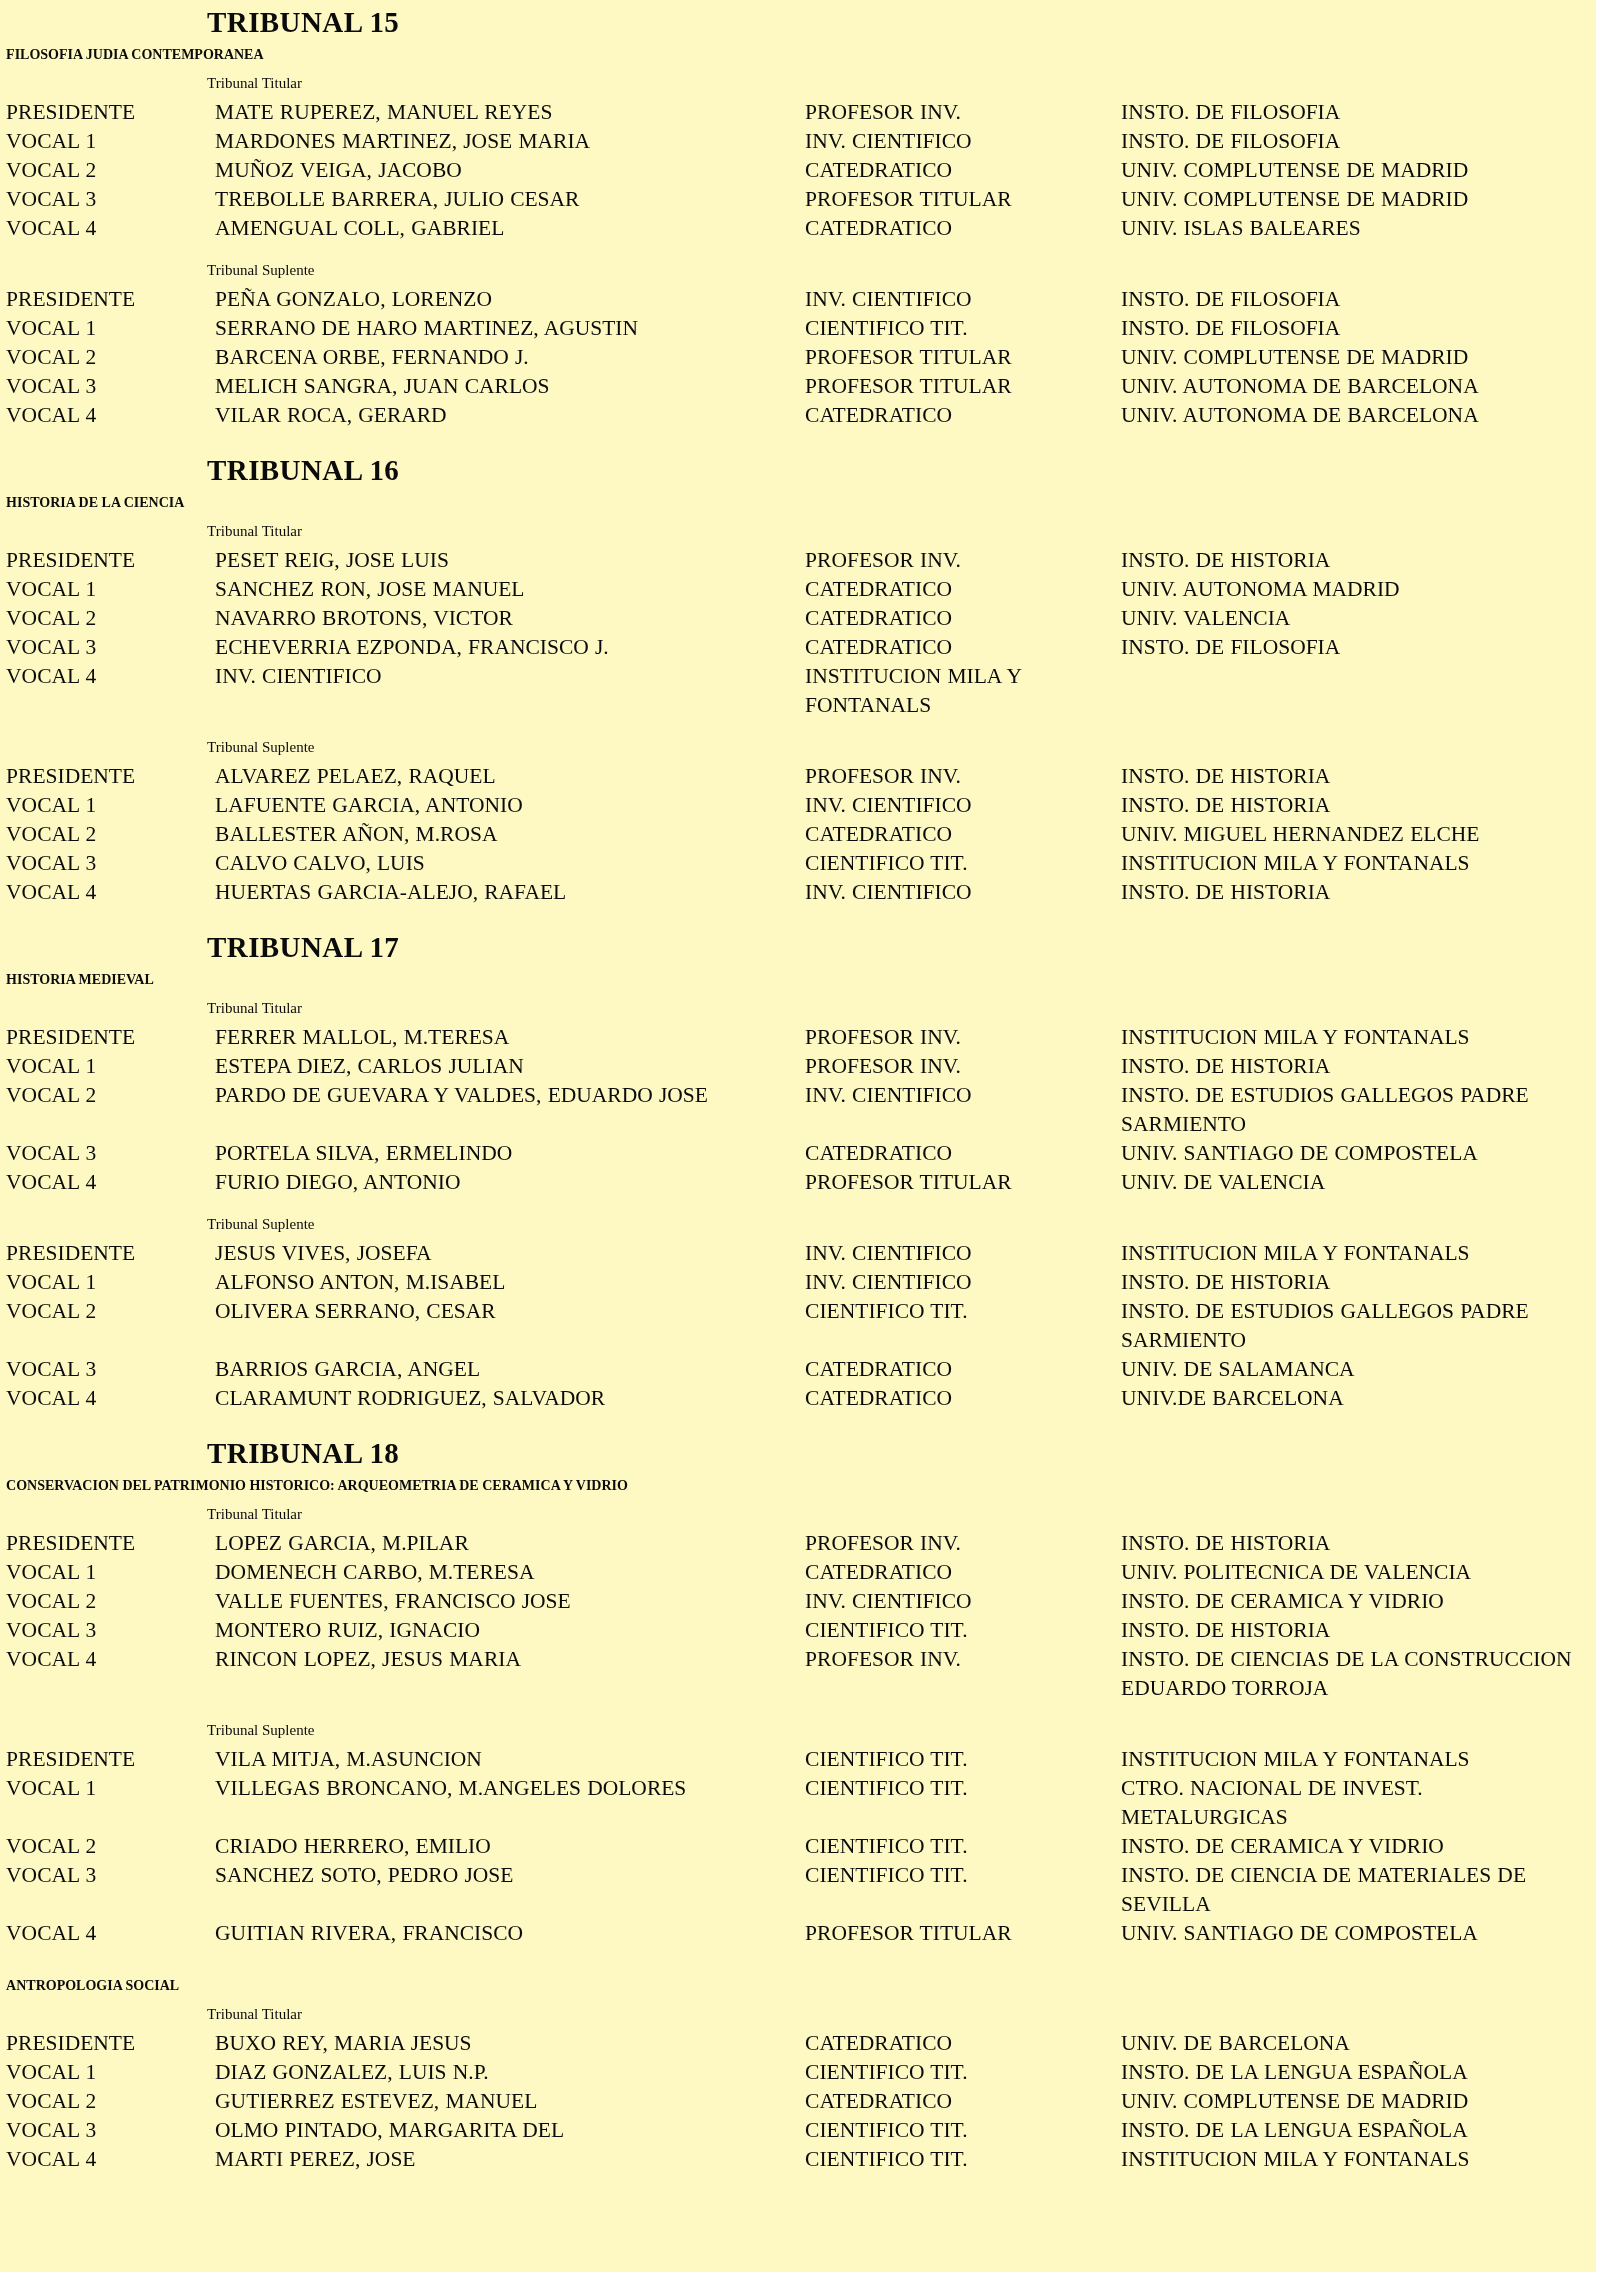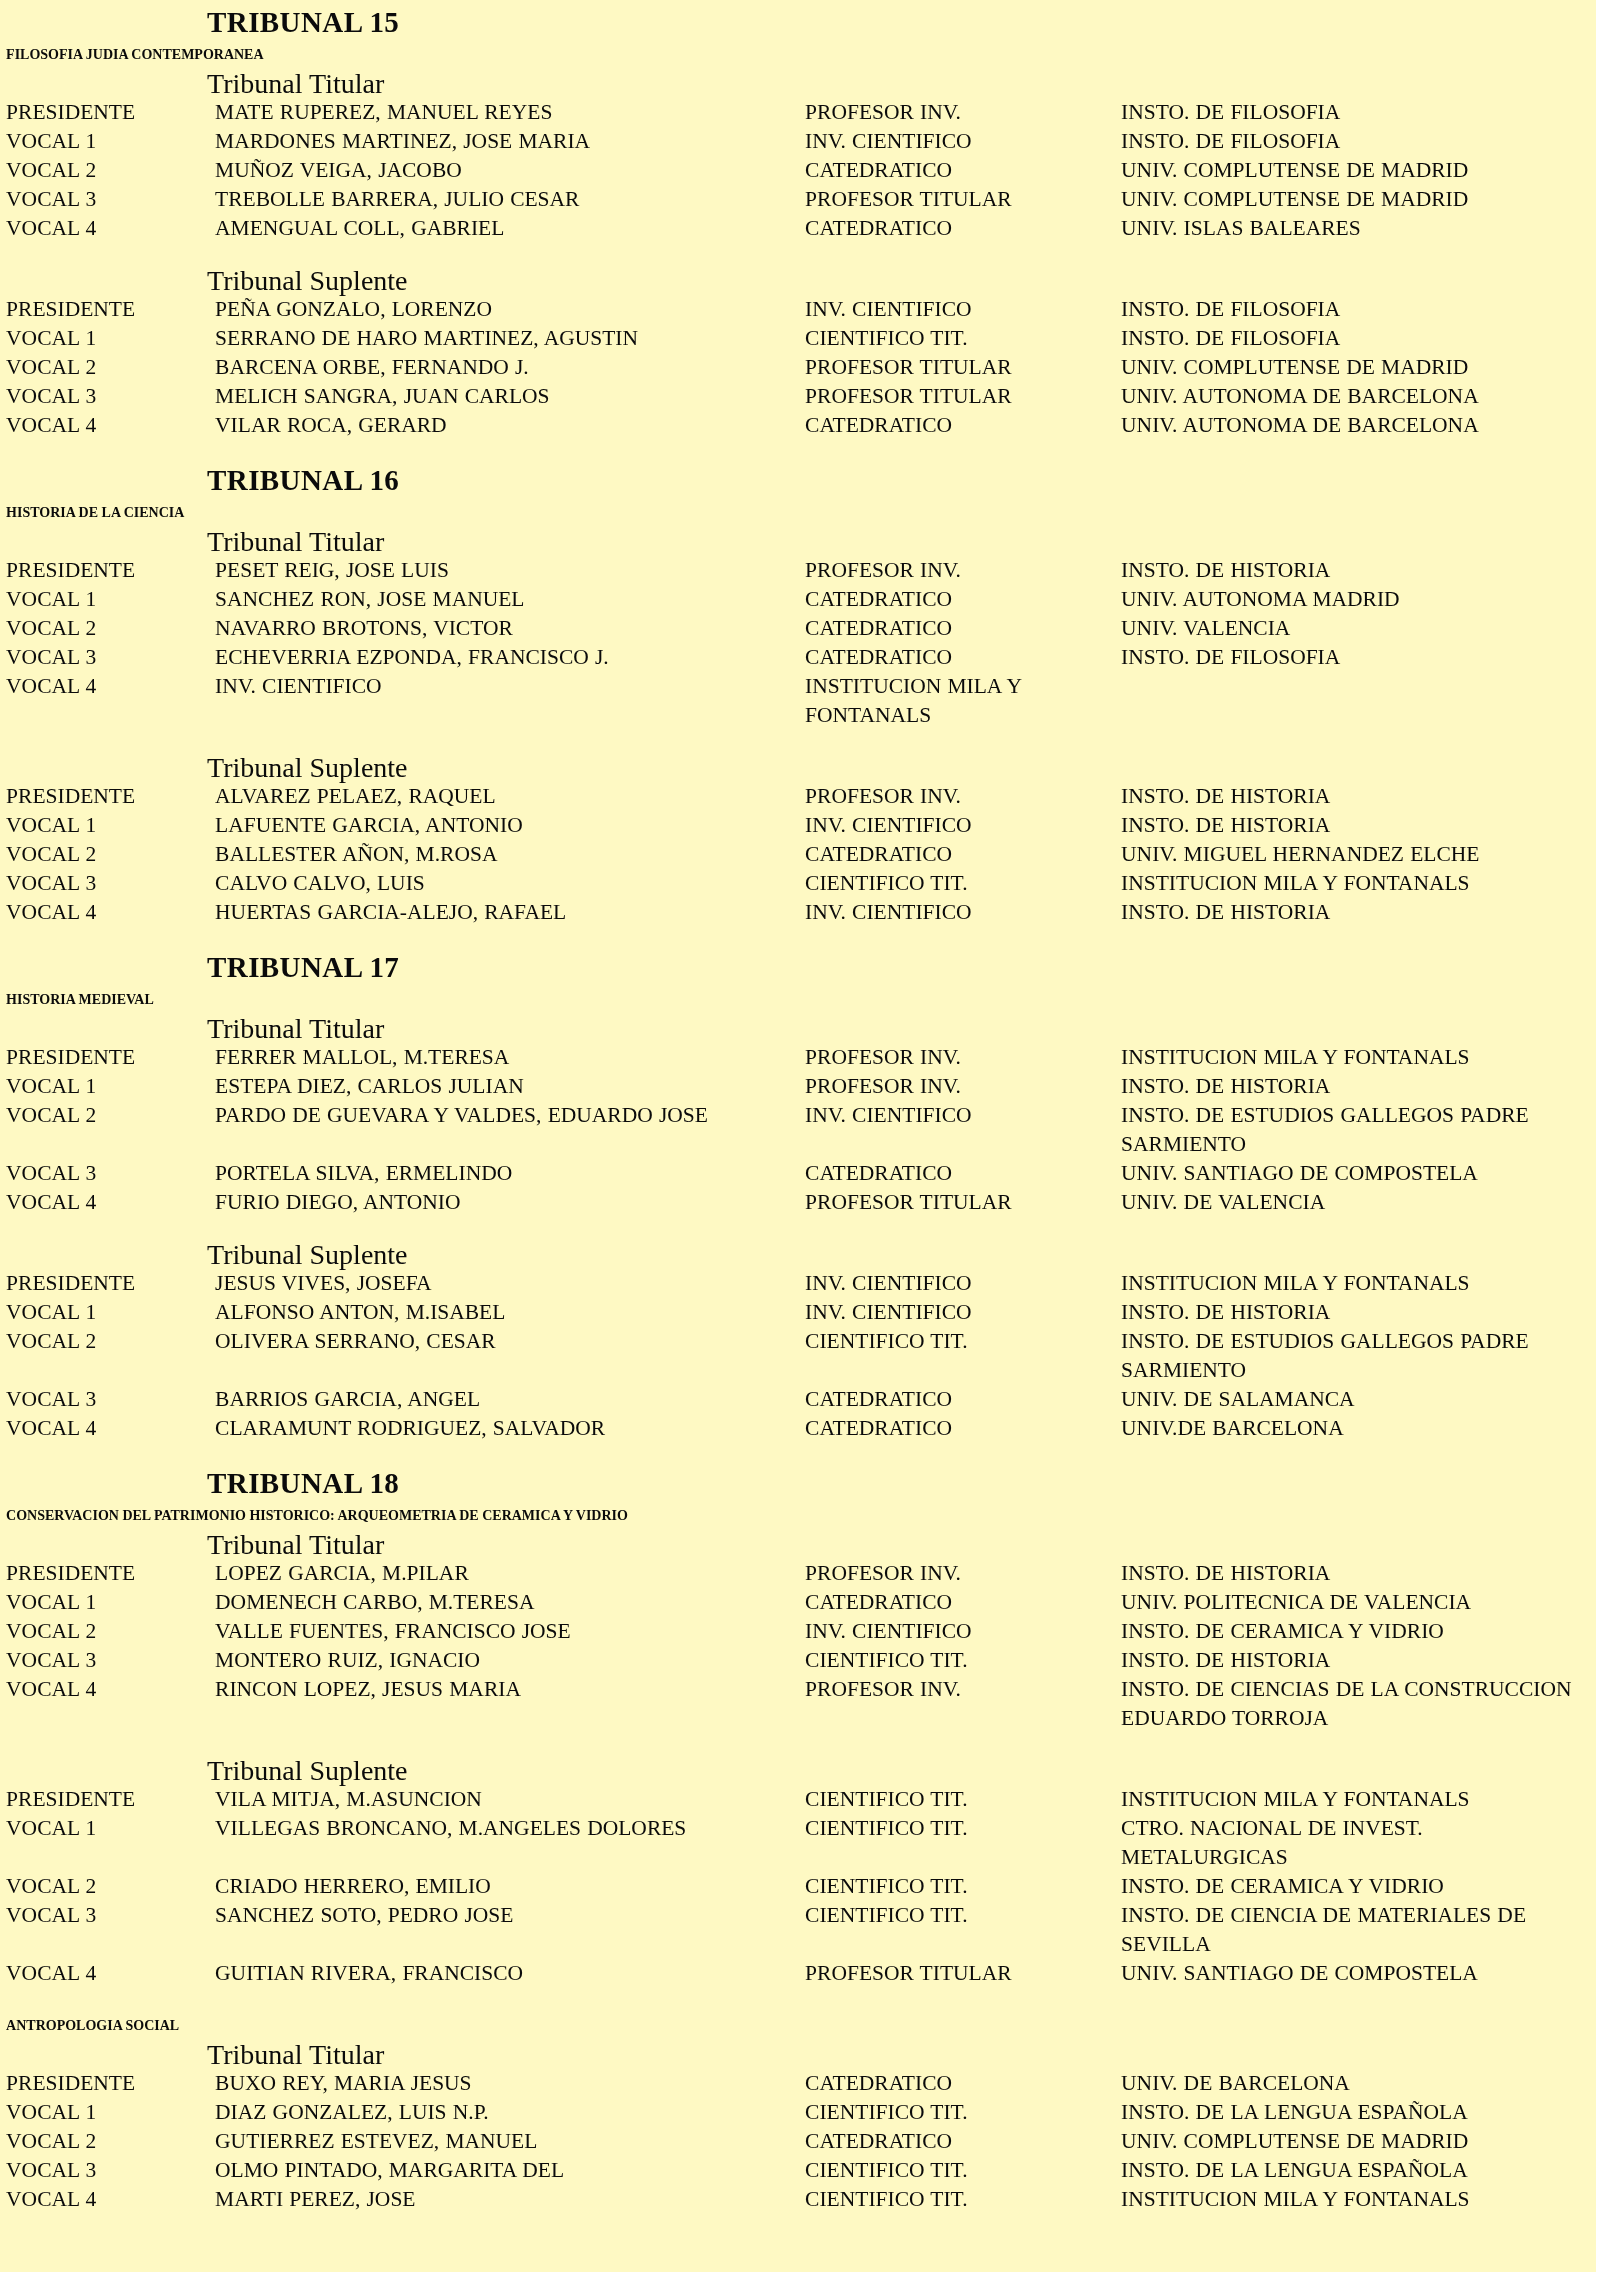--- a/index.html
+++ b/index.html
@@ -30,25 +30,25 @@
     line-height: 35px;
     font-weight: 700;
     letter-spacing: 0.4px;
   }
   .tribunal-subject {
     margin: 0;
     font-size: 14px;
     line-height: 29px;
     font-weight: 700;
   }
-  .panel + .panel { margin-top: 23px; }
+  .panel + .panel { margin-top: 13px; }
 
   .panel-label {
     margin-left: 201px;
-    font-size: 28px;
+    font-size: 15px;
     line-height: 29px;
     font-weight: 400;
   }
   .member-row {
     display: grid;
     grid-template-columns: 201px 582px 308px 1fr;
     align-items: start;
     gap: 8px;
   }
   .cell {

